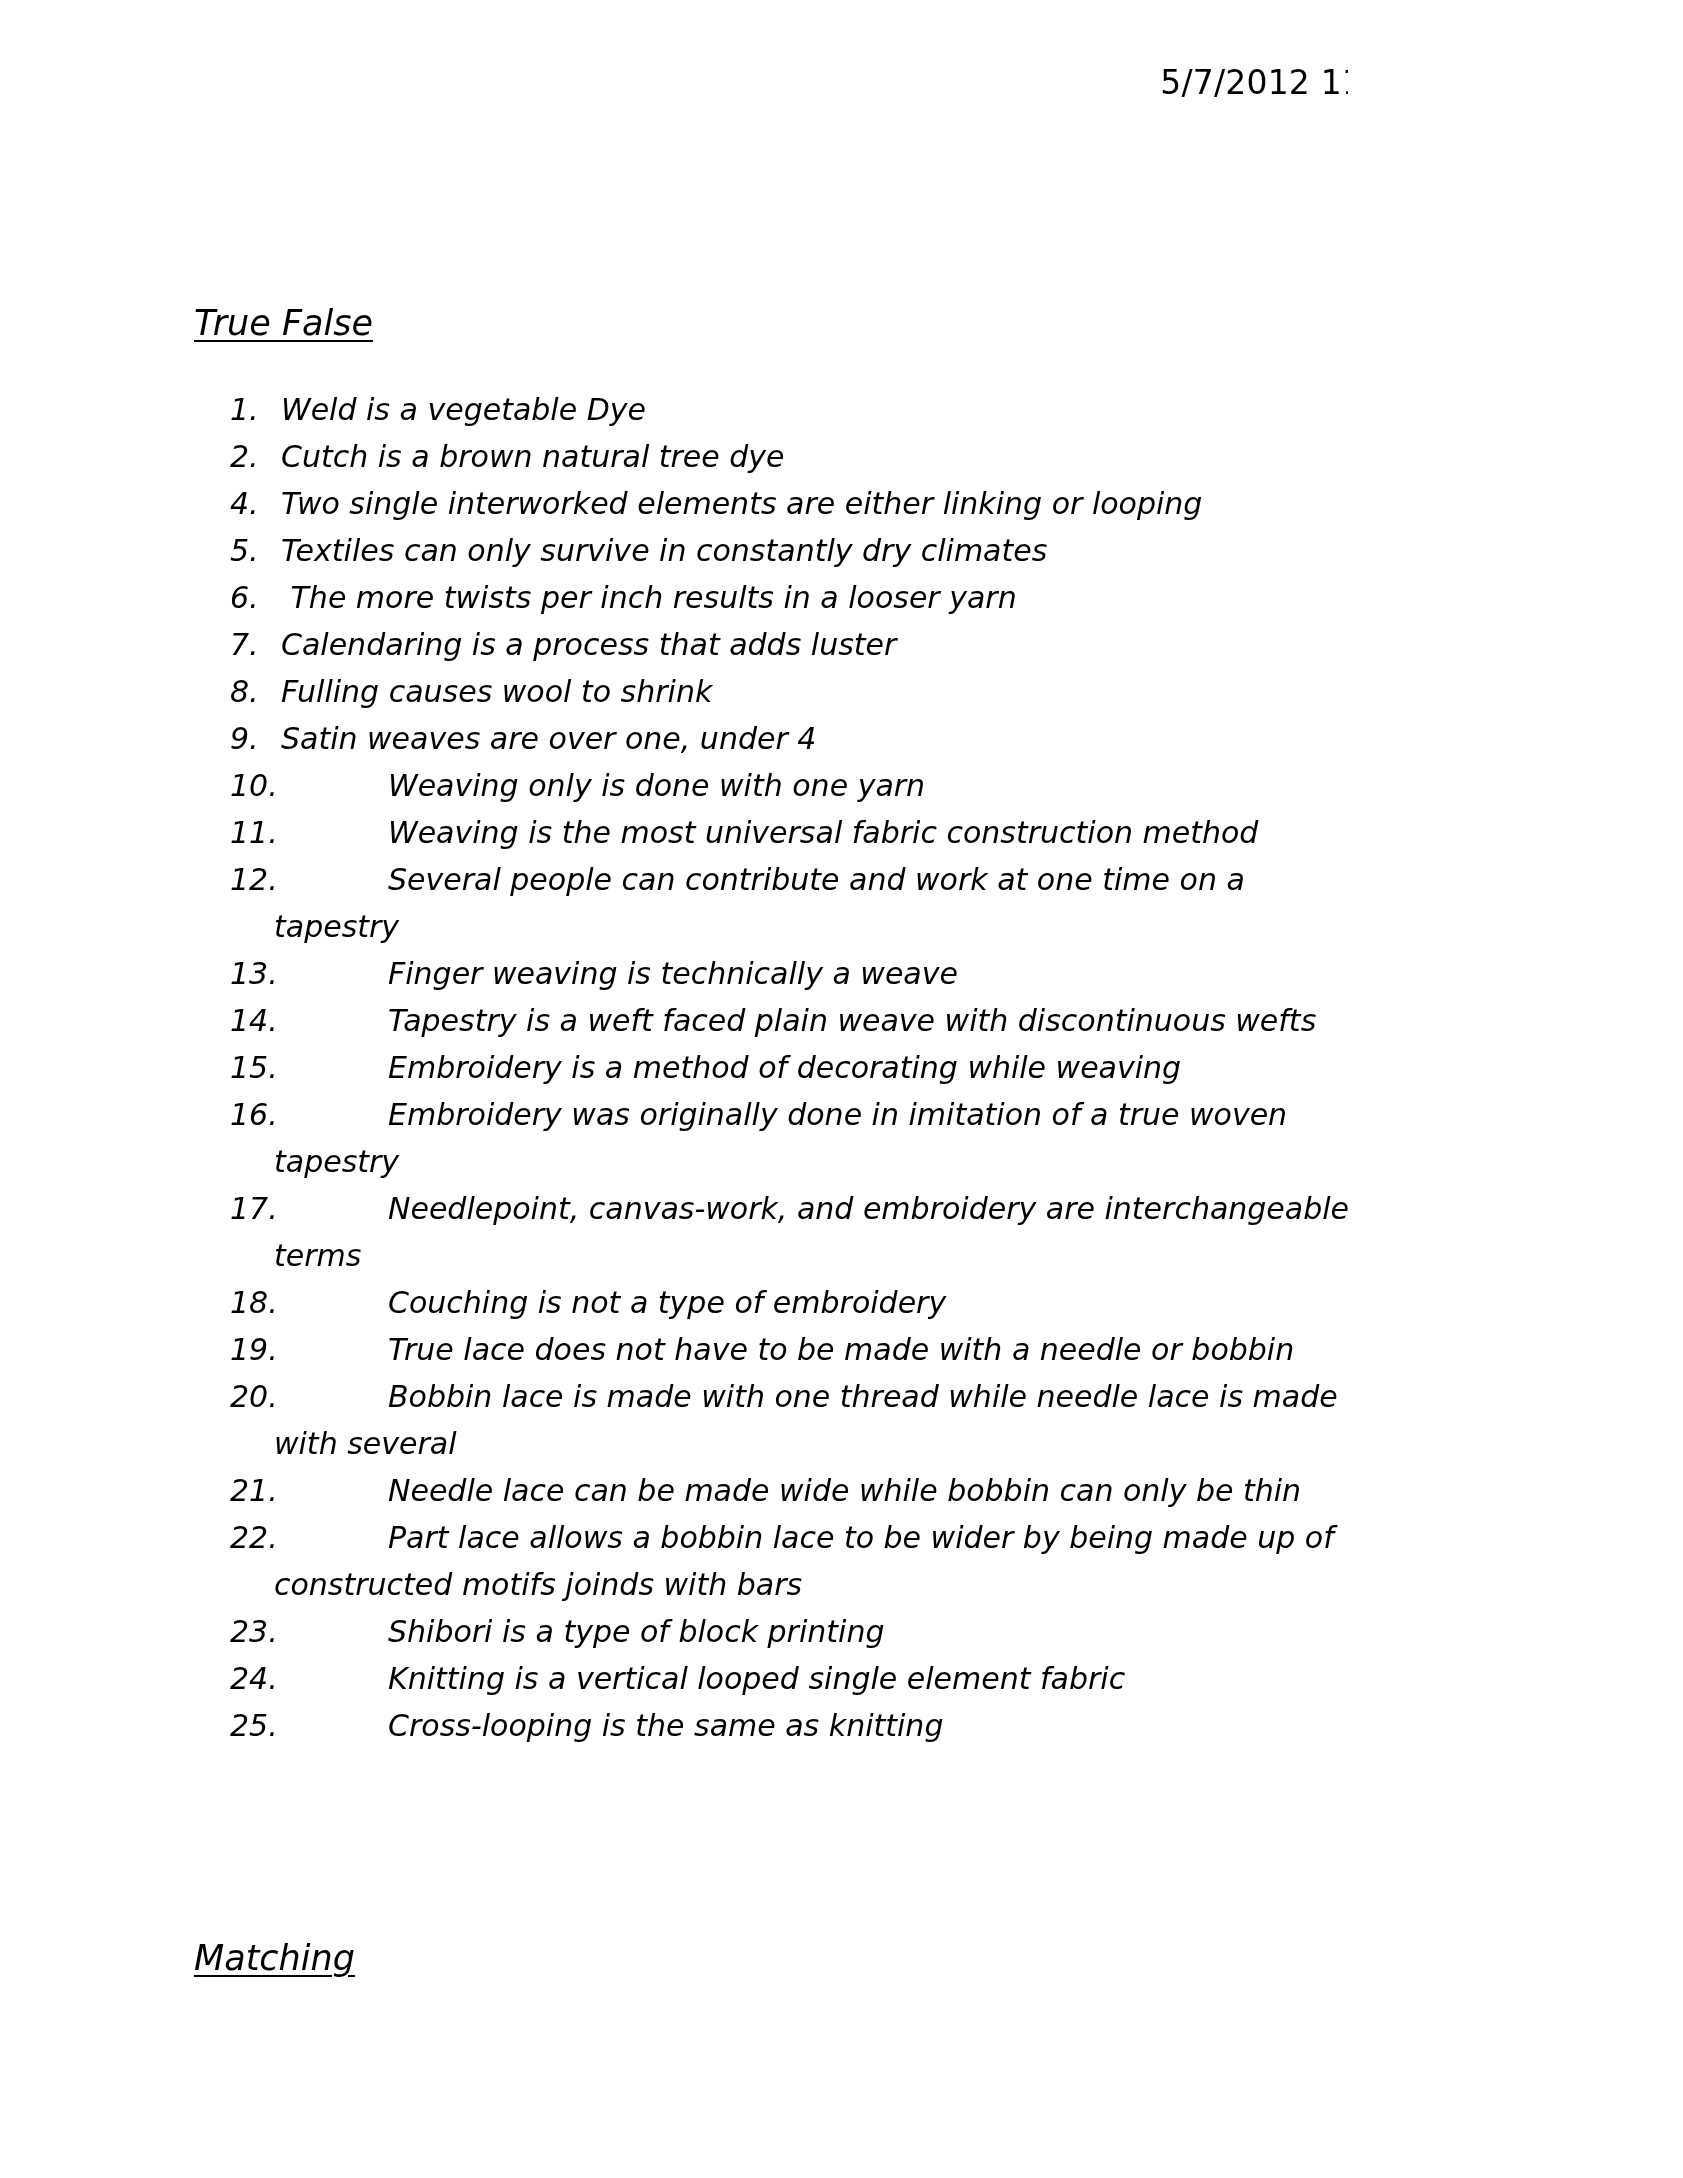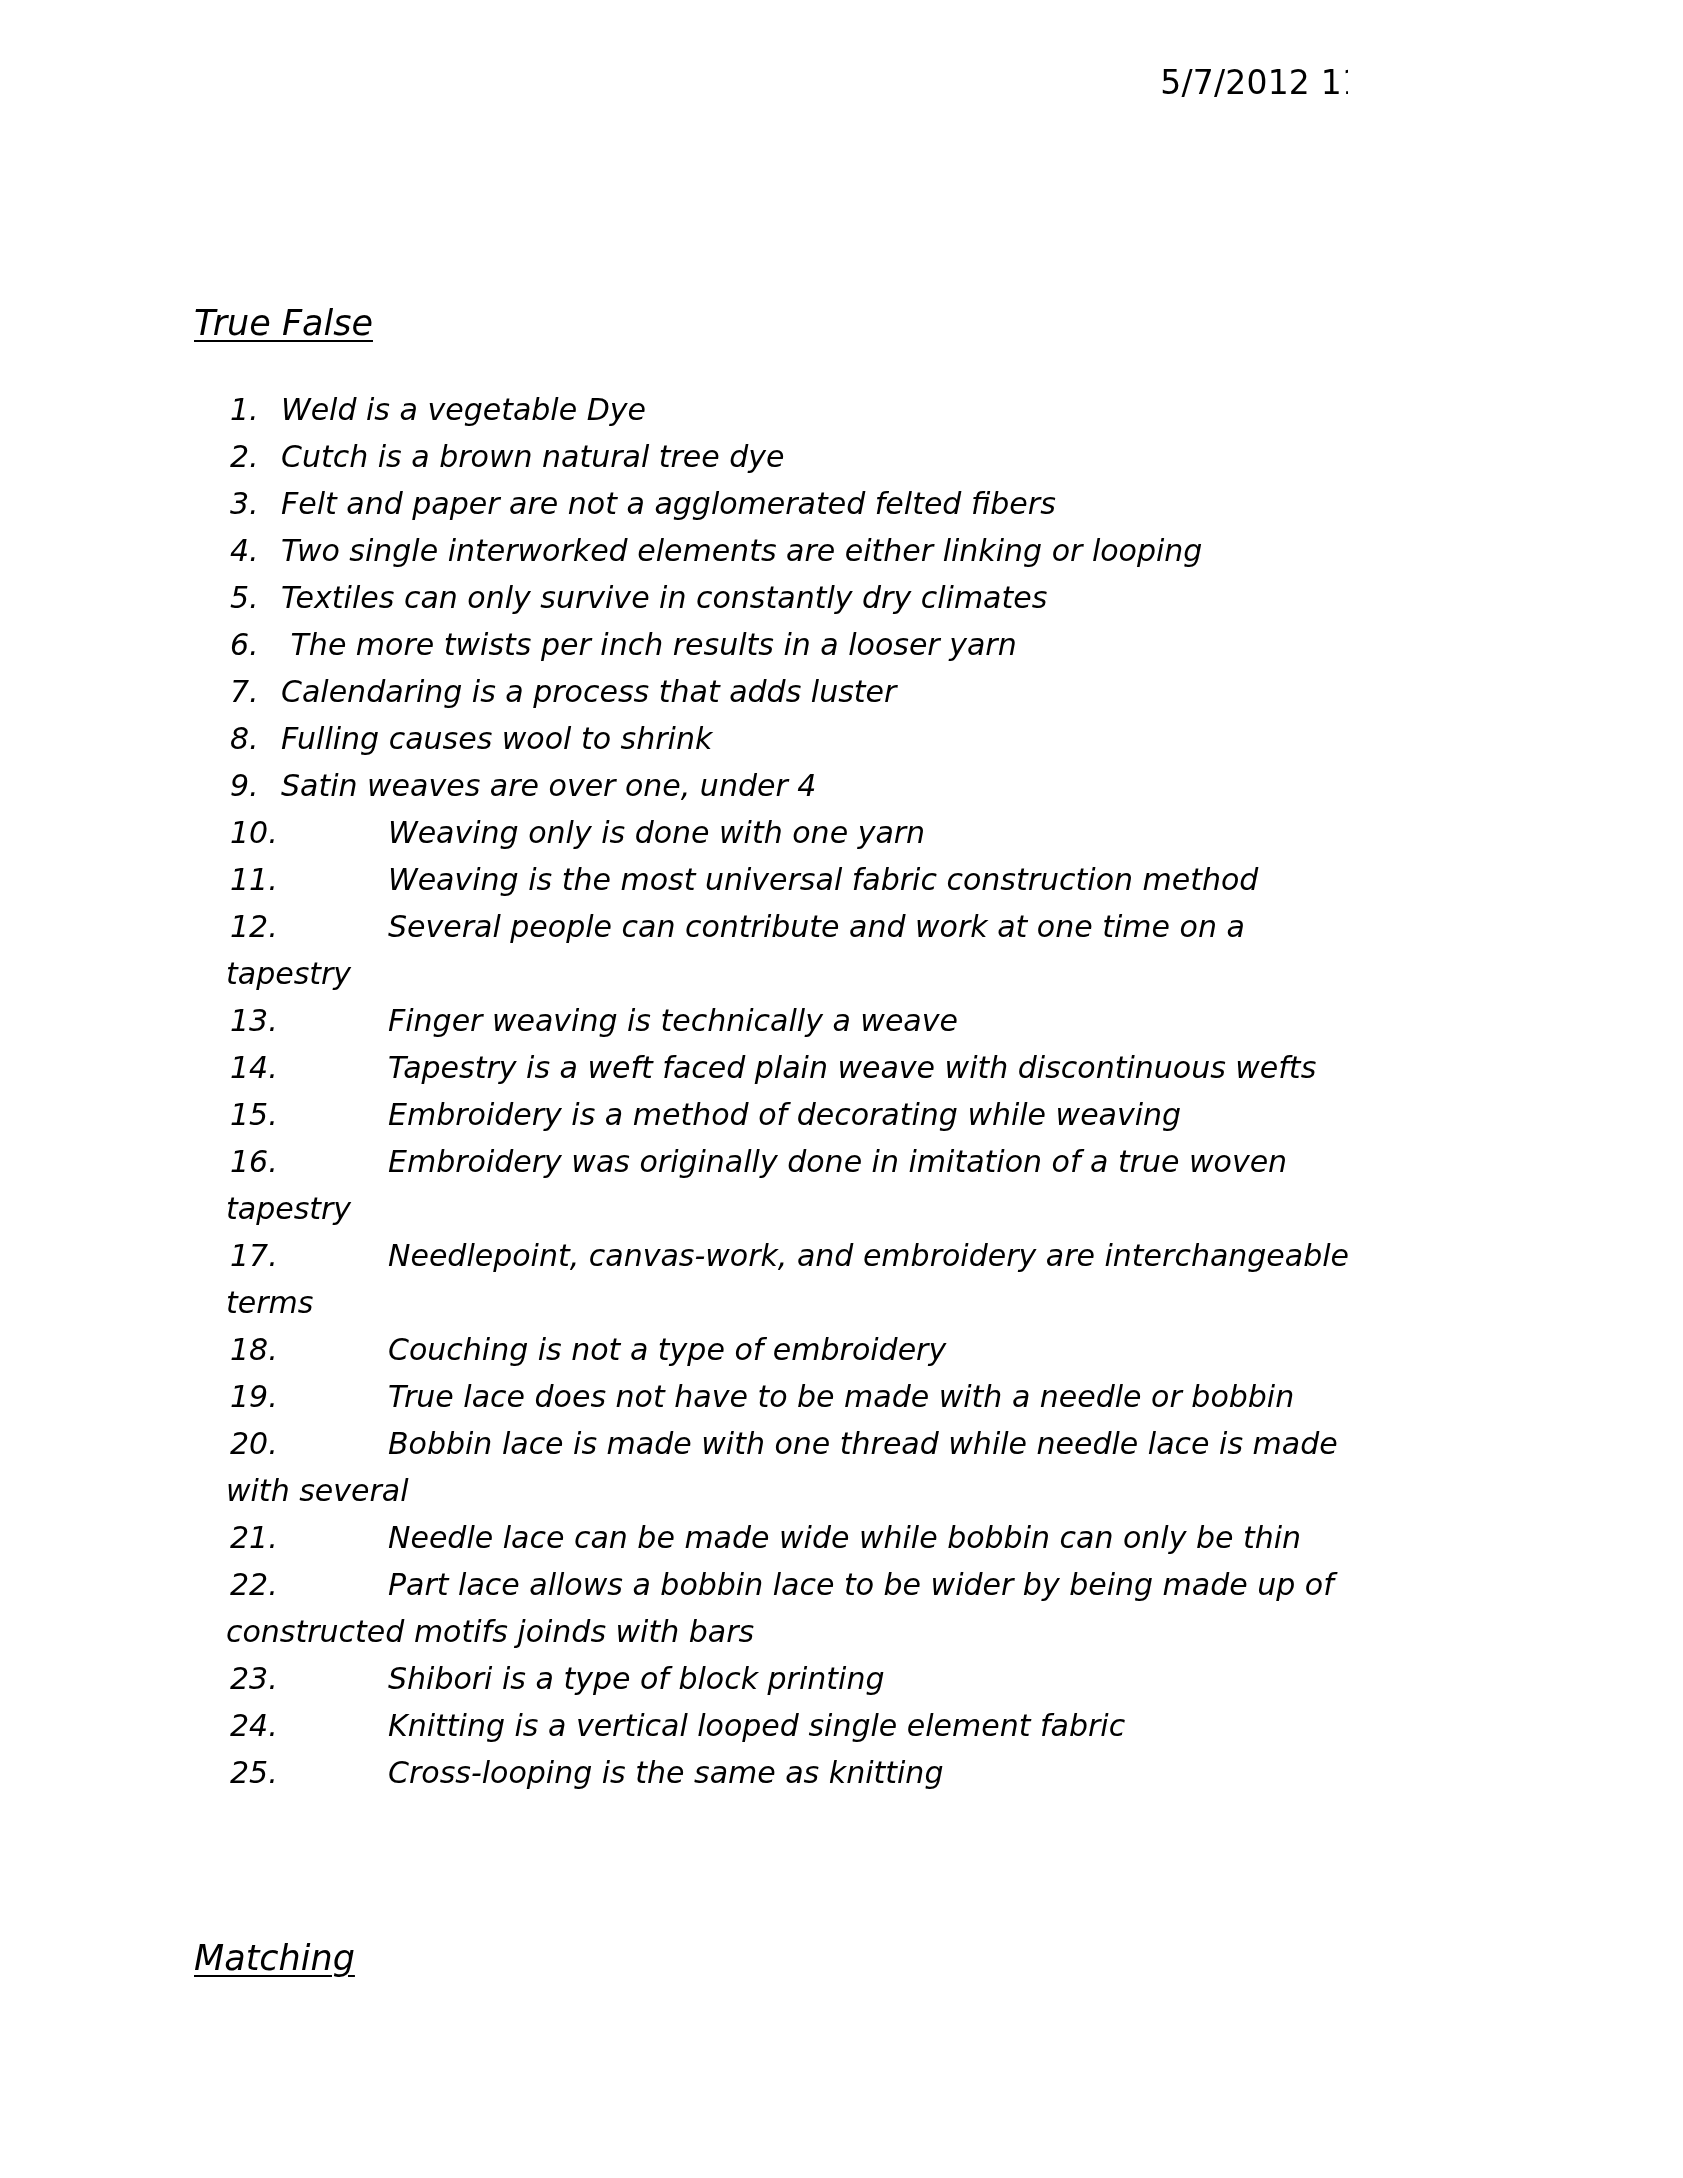--- a/index.html
+++ b/index.html
@@ -92,40 +92,38 @@
     vertical-align: top;
     white-space: pre;
   }
 
   
   .tf-cont {
     display: block;
     height: 47px;
     padding-left: 226px;
     white-space: pre;
+    margin-left: 48px;
   }
 </style>
 </head>
 <body>
 
 <div class="page">
 
   <div class="doc-header">5/7/2012 11:32:00 PM</div>
 
   <div class="section-heading truefalse">True False</div>
 
   <div class="tf-list">
       <div class="tf-item narrow">
         <div class="tf-line"><span class="tf-num">1.</span><span class="tf-text">Weld is a vegetable Dye</span></div>
       </div>
       <div class="tf-item narrow">
         <div class="tf-line"><span class="tf-num">2.</span><span class="tf-text">Cutch is a brown natural tree dye</span></div>
-      </div>
-      <div class="tf-item narrow">
-        <div class="tf-line"><span class="tf-num">3.</span><span class="tf-text">Felt and paper are not a agglomerated felted fibers</span></div>
       </div>
       <div class="tf-item narrow">
         <div class="tf-line"><span class="tf-num">4.</span><span class="tf-text">Two single interworked elements are either linking or looping</span></div>
       </div>
       <div class="tf-item narrow">
         <div class="tf-line"><span class="tf-num">5.</span><span class="tf-text">Textiles can only survive in constantly dry climates</span></div>
       </div>
       <div class="tf-item narrow">
         <div class="tf-line"><span class="tf-num">6.</span><span class="tf-text"> The more twists per inch results in a looser yarn</span></div>
       </div>

